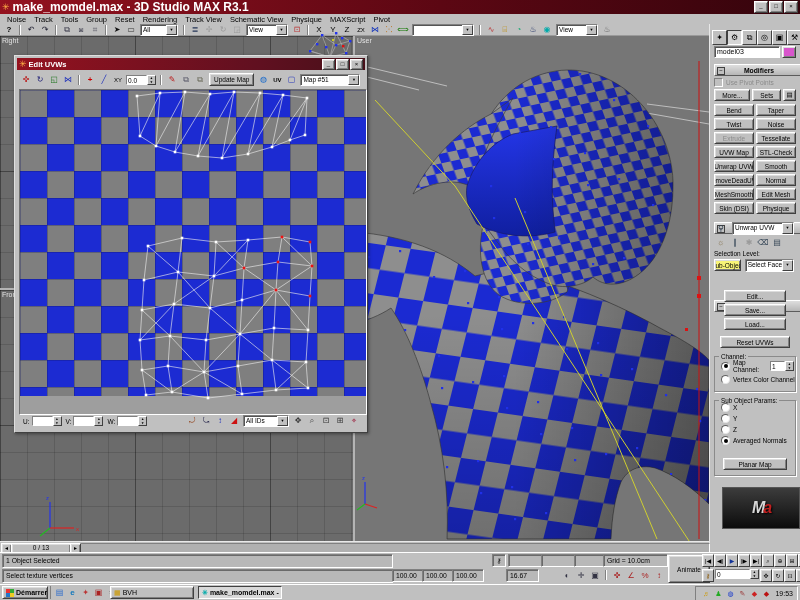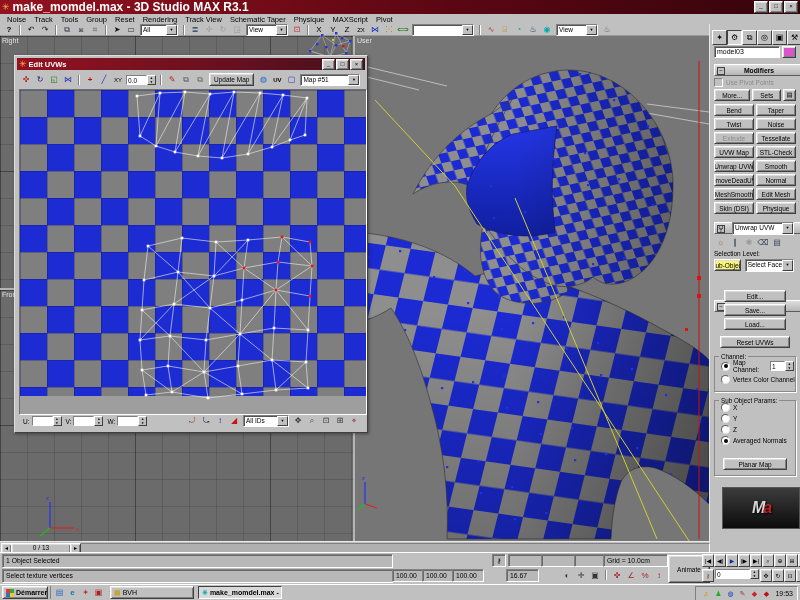--- a/index.html
+++ b/index.html
@@ -137,21 +137,21 @@
   </div>
 
   <div id="menubar">
       <span class="mitem">Noise</span>
       <span class="mitem">Track</span>
       <span class="mitem">Tools</span>
       <span class="mitem">Group</span>
       <span class="mitem">Reset</span>
       <span class="mitem">Rendering</span>
       <span class="mitem">Track View</span>
-      <span class="mitem">Schematic Taper</span>
+      <span class="mitem">Schematic View</span>
       <span class="mitem">Physique</span>
       <span class="mitem">MAXScript</span>
       <span class="mitem">Pivot</span>
     </div>
 
   <div id="maintb">
       <span class="ticon" style="color: rgb(0, 0, 0); font-weight: bold;">?</span>
       <i class="tsep"></i>
       <span class="ticon" style="color: rgb(34, 34, 51);">↶</span>
       <span class="ticon" style="color: rgb(34, 34, 51);">↷</span>

